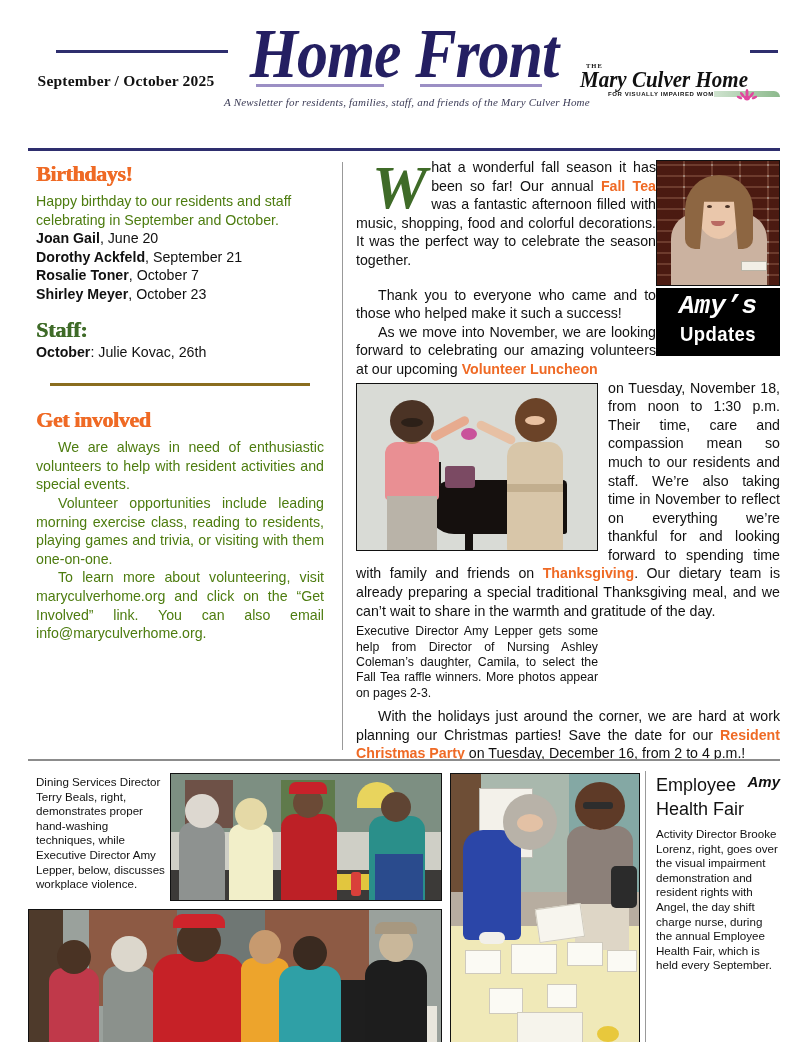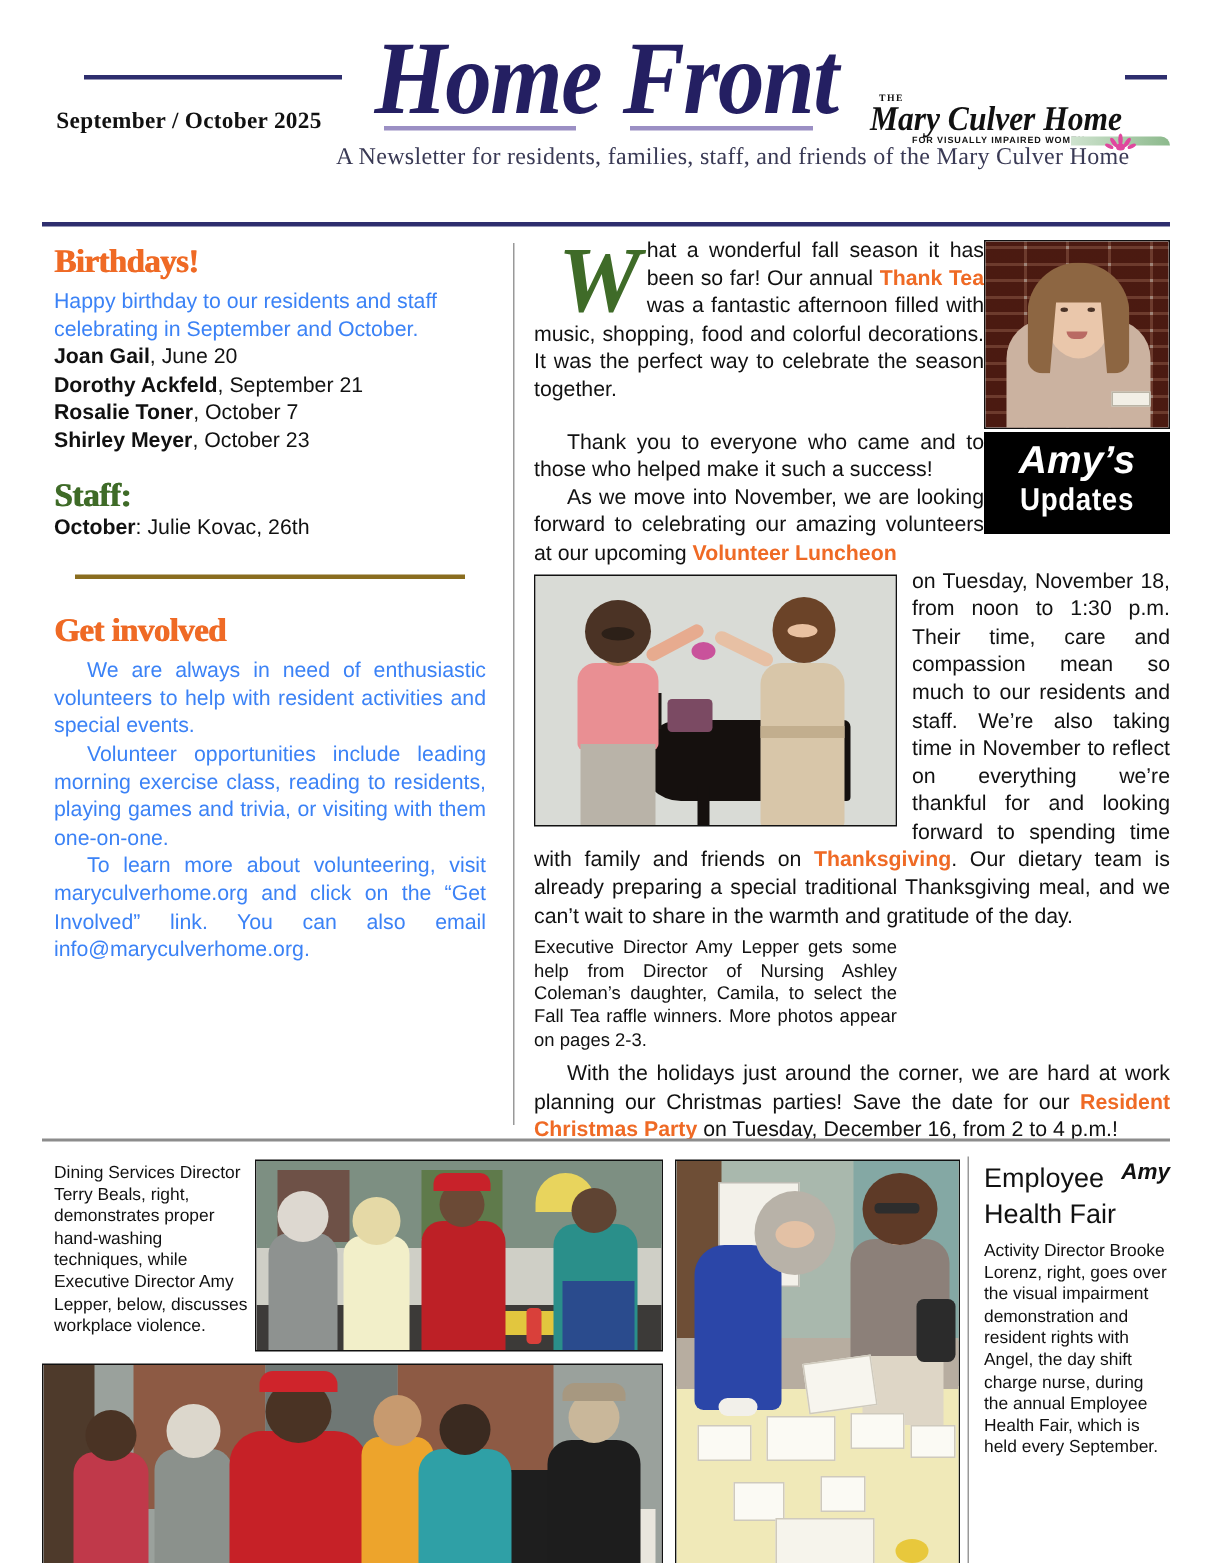--- a/index.html
+++ b/index.html
@@ -42,21 +42,21 @@
   .nameplate .underline-bars {
     position:relative; height:4px; margin-top:-2px;
   }
   .nameplate .bar {
     position:absolute; height:3px; background:#9b8fc4; top:0;
   }
   .bar-a { left: 32px; width: 128px; }
   .bar-b { left: 196px; width: 122px; }
   .tagline {
     font-family:"Liberation Serif", serif;
-    font-size: 16px; color:#3a3a55;
+    font-style: italic; font-size: 11px; color:#3a3a55;
     margin-top: 8px; letter-spacing:.2px; white-space:nowrap;
   }
 
   .logo {
     position:absolute; right:0; top:36px; width:200px; text-align:left;
   }
   .logo .the {
     font-family:"Liberation Serif", serif; font-size:6.5px;
     letter-spacing:1px; color:#111; font-weight:bold; margin-left:6px;
   }
@@ -96,35 +96,35 @@
     font-weight:bold; font-size:22px; color:#ef6a25; margin:0 0 2px 0;
     letter-spacing:-0.4px; line-height:32px;
     text-shadow: 0.6px 0 0 #ef6a25;
   }
   h3.head-green {
     font-family:"Liberation Serif", serif;
     font-weight:bold; font-size:22px; color:#3f6b28; margin:14px 0 1px 0;
     letter-spacing:-0.2px; line-height:24px;
     text-shadow: 0.6px 0 0 #3f6b28;
   }
-  .body-txt { font-size:14.2px; line-height:18.6px; color:#3b82f6; }
+  .body-txt { font-size:14.2px; line-height:18.6px; color:#4d7c0f; }
   .list-line { font-size:14.2px; line-height:18.6px; }
   .divider-gold { height:3px; background:#8a6d1f; margin:22px 14px 18px 14px; }
   .para { margin:0; text-indent: 22px; text-align: justify; }
   .para + .para { margin-top:0; }
   .amy-photo {
     position:absolute; right:0; top:2px; width:124px; height:126px;
     border:1px solid #111; overflow:hidden;
   }
   .amy-label {
     position:absolute; right:0; top:130px; width:124px; height:68px;
     background:#000; color:#fff; text-align:center;
   }
   .amy-label .l1 {
-    font-family:Liberation Sans, sans-serif; font-style:italic; font-weight:bold;
+    font-family:Liberation Mono, monospace; font-style:italic; font-weight:bold;
     font-size:26px; line-height:32px; margin-top:2px;
   }
   .amy-label .l2 {
     font-family:"Liberation Sans", sans-serif; font-weight:bold;
     font-size:21px; line-height:24px; letter-spacing:.5px;
     transform: scaleX(0.88); transform-origin:50% 50%;
   }
   .dropcap {
     float:left; font-family:"Liberation Serif", serif; font-style:italic;
     font-weight:bold; font-size:62px; line-height:50px; color:#3f6b28;
@@ -265,21 +265,21 @@
         <div class="oval" style="left:68px;top:44px;width:5px;height:3px;background:#4a3327;"></div>
         <div class="rect" style="left:54px;top:60px;width:14px;height:5px;background:#b96a63;border-radius:0 0 7px 7px;"></div>
         <div class="rect" style="left:84px;top:100px;width:26px;height:10px;background:#f2efe6;border:1px solid #b9b4a6;"></div>
       </div>
       <div class="amy-label">
         <div class="l1">Amy’s</div>
         <div class="l2">Updates</div>
       </div>
 
       <div class="art wrap-top">
-        <span class="dropcap">W</span><span>hat a wonderful fall season it has been so far! Our annual </span><span class="hl">Thank Tea</span><span> was a fantastic afternoon filled with music, shopping, food and colorful decorations. It was the perfect way to celebrate the season together.</span>
+        <span class="dropcap">W</span><span>hat a wonderful fall season it has been so far! Our annual </span><span class="hl">Fall Tea</span><span> was a fantastic afternoon filled with music, shopping, food and colorful decorations. It was the perfect way to celebrate the season together.</span>
       </div>
       <div class="art wrap-top" style="margin-top:16px">
         <p>Thank you to everyone who came and to those who helped make it such a success!</p>
       </div>
       <div class="art wrap-top">
         <p style="text-indent:22px;margin:0"><span>As we move into November, we are looking forward to celebrating our amazing volunteers at our upcoming </span><span class="hl">Volunteer Luncheon</span></p>
       </div>
 
       <div style="clear:both;"></div>
       <div class="tea-photo">

